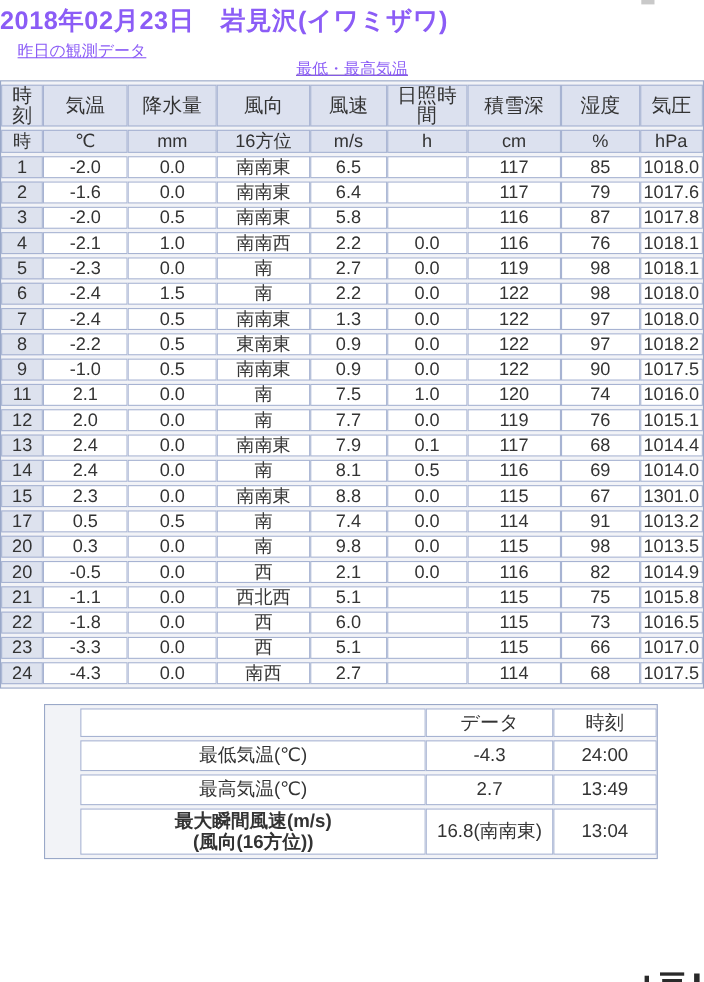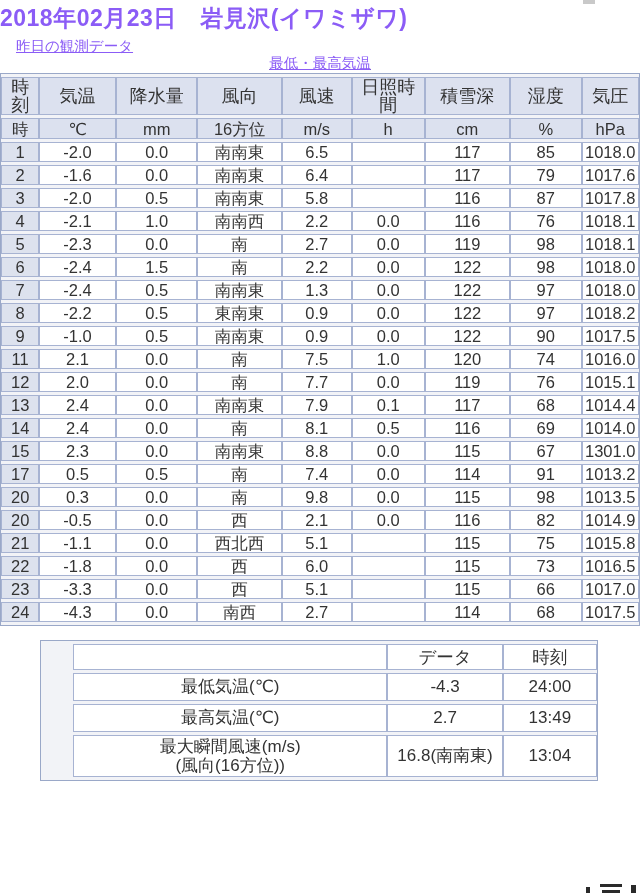--- a/index.html
+++ b/index.html
@@ -24,21 +24,21 @@
   .obs-table th { background:#dce1ef; font-size:18px; line-height:18px; height:36px; white-space:normal; padding:0 1px; }
   .obs-table td.unit { background:#dce1ef; font-size:16.5px; height:21px; }
   .obs-table td { background:#ffffff; font-size:16.5px; height:20px; line-height:18px; }
   .obs-table td.hour { background:#dde2ee; }
   col.c1{width:6%} col.c2{width:12%} col.c3{width:12.8%} col.c4{width:13.2%}
   col.c5{width:11%} col.c6{width:11.4%} col.c7{width:13.4%} col.c8{width:11.2%} col.c9{width:9%}
 
   .summary-wrap { width:558px; margin:14px 0 0 40px; border:1px solid #9aa8c8; background:#f2f3f7;padding-left:32px; }
   .summary-table th { background:#ffffff; font-size:17.5px; height:22px; }
   .summary-table td { background:#ffffff; font-size:17px; height:28px; line-height:20px; }
-  .summary-table td.multi { white-space:normal; line-height:19px; padding:1px 0; }
+  .summary-table td.multi { white-space:normal; line-height:19px; padding:1px 0;font-weight:bold; }
   col.s1{width:60%} col.s2{width:22%} col.s3{width:18%}
 
   .fragment { position:absolute; background:#2a2a2a; }
   .frag-top { position:absolute; background:#c9c9c9; }
 </style>
 </head>
 <body>
 
 <div class="page">
 

